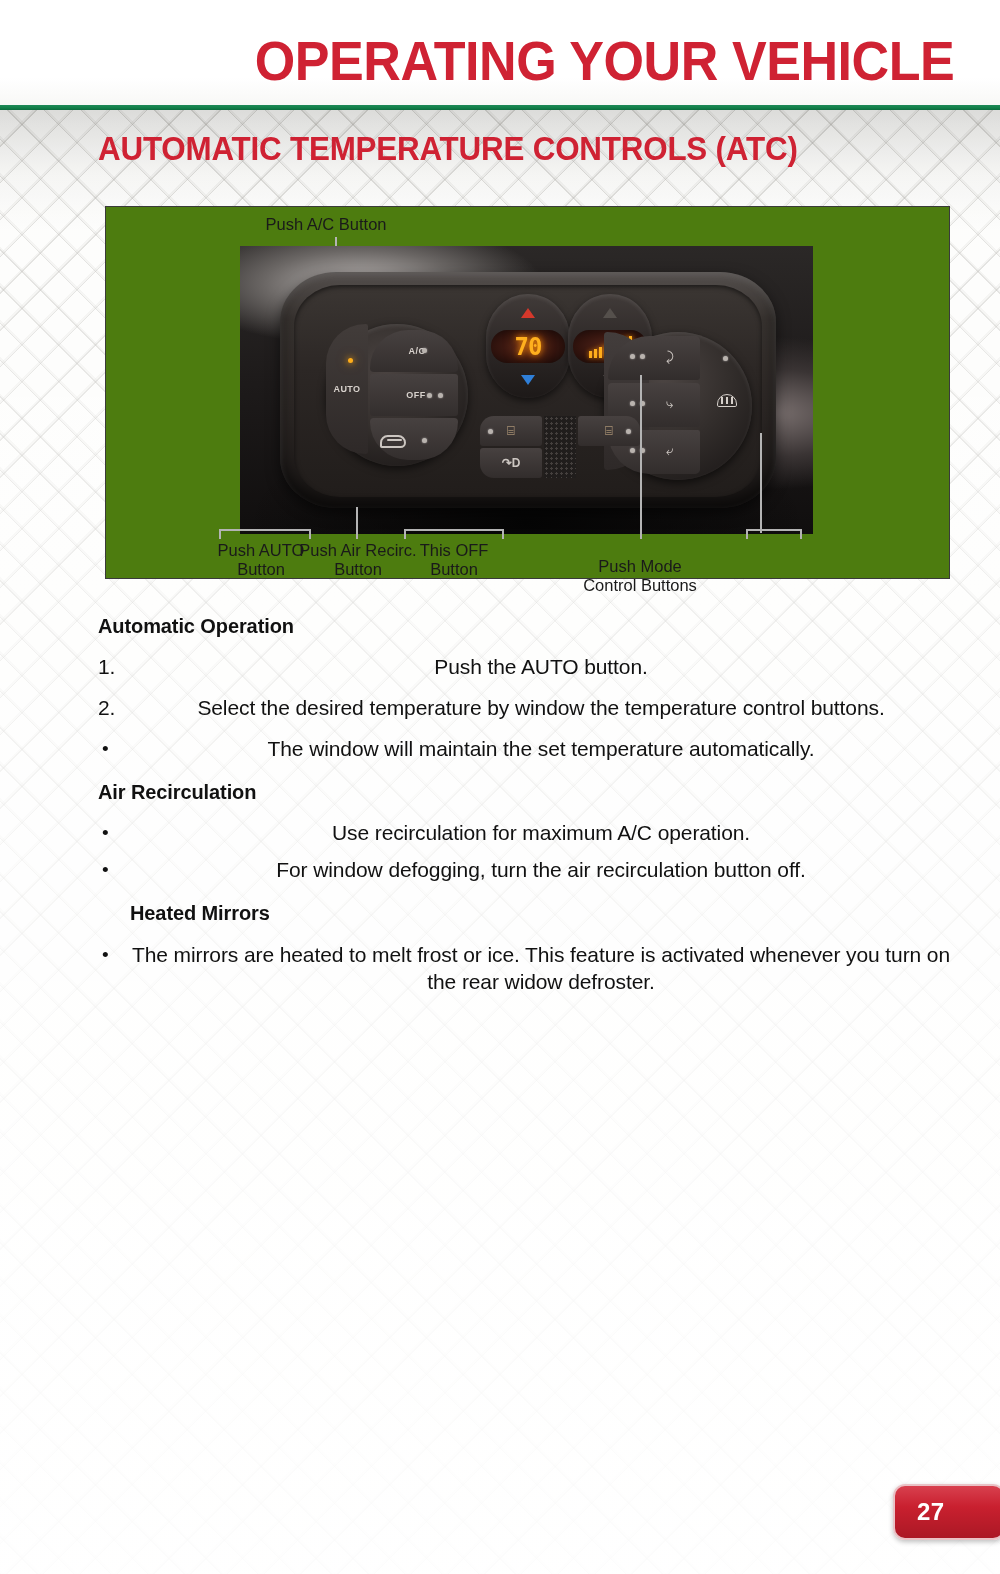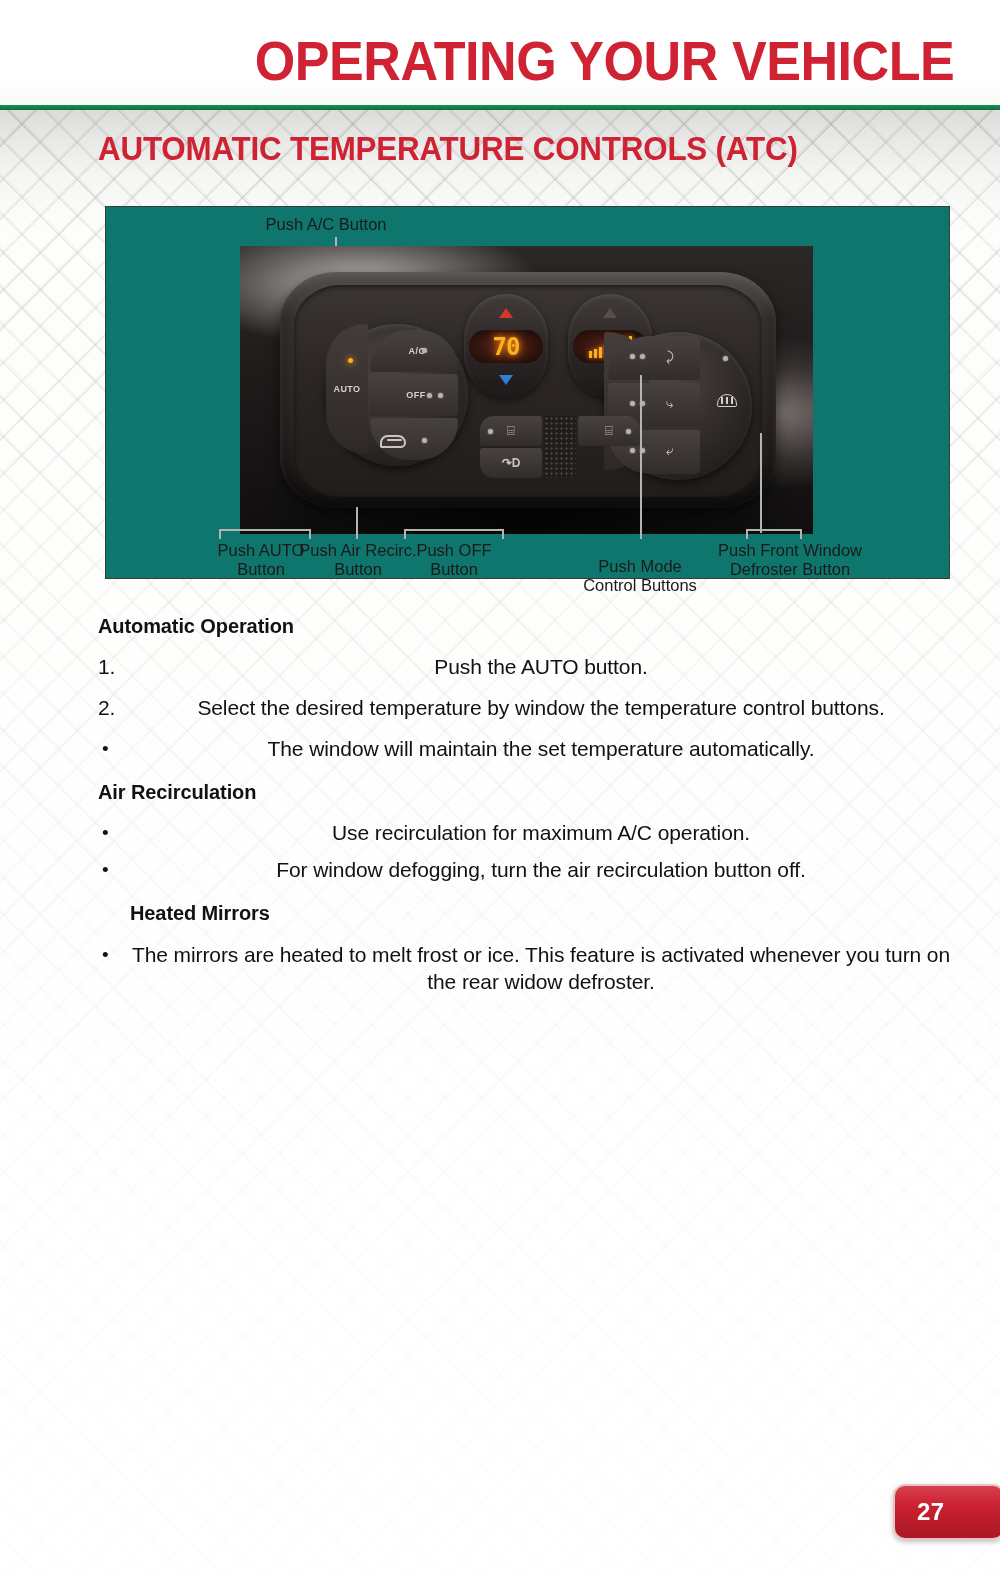--- a/index.html
+++ b/index.html
@@ -136,21 +136,21 @@
     transform-origin: left center;
   }
 
   
   .figure {
     position: absolute;
     left: 105px;
     top: 206px;
     width: 845px;
     height: 373px;
-    background: #0f766e;
+    background: #4d7c0f;
     border: 1px solid #3a3a3a;
   }
   .figure-inner {
     position: relative;
     width: 100%;
     height: 100%;
   }
 
   
   .panel-photo {
@@ -268,21 +268,21 @@
   }
 
   
   .display {
     position: absolute;
     width: 84px; height: 104px;
     border-radius: 42px/44px;
     background: linear-gradient(180deg, #413b39 0%, #2d2827 50%, #1d1918 100%);
     box-shadow: inset 0 2px 4px rgba(255,255,255,0.10), 0 3px 7px rgba(0,0,0,0.55);
   }
-  .disp-left  { left: 184px; top: 22px; }
+  .disp-left  { left: 206px; top: 22px; }
   .disp-right { left: 288px; top: 22px; }
   .disp-screen {
     position: absolute;
     left: 5px; top: 36px;
     width: 74px; height: 33px;
     border-radius: 16px;
     background: radial-gradient(ellipse at 48% 50%, #54251a 0%, #33140e 55%, #150907 100%);
     overflow: hidden;
     display: flex;
     align-items: center;
@@ -598,31 +598,29 @@
 
         <div class="bracket" style="left:113px; top:322px; width:92px; height:10px;"></div>
         <div class="callout-label" style="left:55px; top:334px; width:200px;">Push AUTO
 Button</div>
 
         <div class="leader" style="left:250px; top:300px; width:2px; height:32px;"></div>
         <div class="callout-label" style="left:152px; top:334px; width:200px;">Push Air Recirc.
 Button</div>
 
         <div class="bracket" style="left:298px; top:322px; width:100px; height:10px;"></div>
-        <div class="callout-label" style="left:266px; top:334px; width:164px;">Push OFF
+        <div class="callout-label" style="left:266px; top:334px; width:164px;">This OFF
 Button</div>
 
         <div class="leader" style="left:534px; top:168px; width:2px; height:164px;"></div>
         <div class="callout-label" style="left:452px; top:334px; width:164px;margin-top:16px;">Push Mode
 Control Buttons</div>
 
         <div class="bracket" style="left:640px; top:322px; width:56px; height:10px;"></div>
         <div class="leader" style="left:654px; top:226px; width:2px; height:100px;"></div>
-        <div class="callout-label" style="left:578px; top:334px; width:212px;">Push Front Window
-Defroster Button</div>
 
       </div>
     </div>
 
     <div class="body-heading" style="top:614px;">Automatic Operation</div>
 
     <div class="body-item" style="top:653px;">
       <span class="marker">1.</span>
       <span class="item-text">Push the AUTO button.</span>
     </div>

